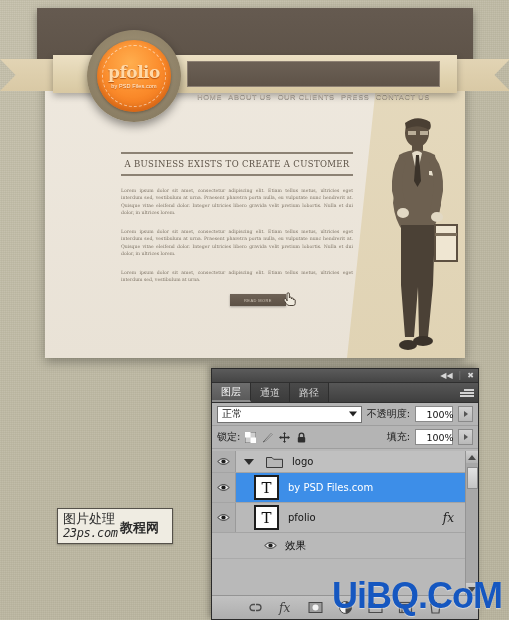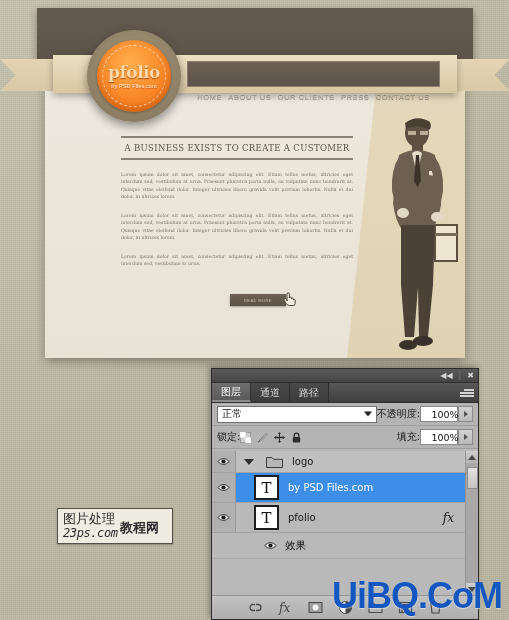--- a/index.html
+++ b/index.html
@@ -94,21 +94,21 @@
     font-family:"DejaVu Serif", serif; font-weight:bold; font-size:17px;
     color:#ffd9a8; text-shadow: 0 1px 1px rgba(150,55,0,.7);
     letter-spacing:-.5px; line-height:1;
   }
   .logo-sub {
     font-size:5.5px; color:#fff3e0; margin-top:2px; letter-spacing:.1px;
     text-shadow: 0 1px 1px rgba(150,55,0,.6);
   }
 
   
-  .article { position:absolute; left:76px; top:66px; width:232px; }
+  .article { position:absolute; left:76px; top:82px; width:232px; }
   .headline-wrap { border-top:2px solid #8c8274; border-bottom:2px solid #8c8274; padding:5px 0; }
   .headline {
     font-family:"DejaVu Serif", serif; font-size:8.5px; letter-spacing:.35px;
     color:#5c5246; text-align:center; white-space:nowrap;
   }
   .para {
     font-family:"DejaVu Serif", serif; font-size:4.6px; line-height:1.62;
     color:#7d7365; margin-top:11px; text-align:justify;
   }
   .read-btn {
@@ -162,21 +162,21 @@
     color:#fff; border-bottom:2px solid #8d8d8d;
   }
   .ps-menu-btn {
     position:absolute; right:4px; top:4px; width:14px; height:12px;
     display:flex; flex-direction:column; justify-content:center; gap:1.5px; cursor:pointer;
   }
   .ps-menu-btn i { display:block; height:1.5px; background:#d2d2d2; width:100%; }
   .ps-menu-btn i:first-child { width:70%; margin-left:30%; }
 
   .ps-row {
-    height:23px; display:flex; align-items:center; padding:0 5px; 
+    height:23px; display:flex; align-items:center; padding:0 5px; gap:5px;
     background:#b4b4b4; border-bottom:1px solid #9e9e9e;
   }
   .ps-select {
     flex:1; height:17px; background:#fff; border:1px solid #727272;
     display:flex; align-items:center; padding:0 4px; font-size:10px; color:#111;
     position:relative; cursor:pointer;
   }
   .ps-select .caret {
     position:absolute; right:4px; top:50%; transform:translateY(-50%);
     width:0; height:0; border-left:4px solid transparent; border-right:4px solid transparent;

